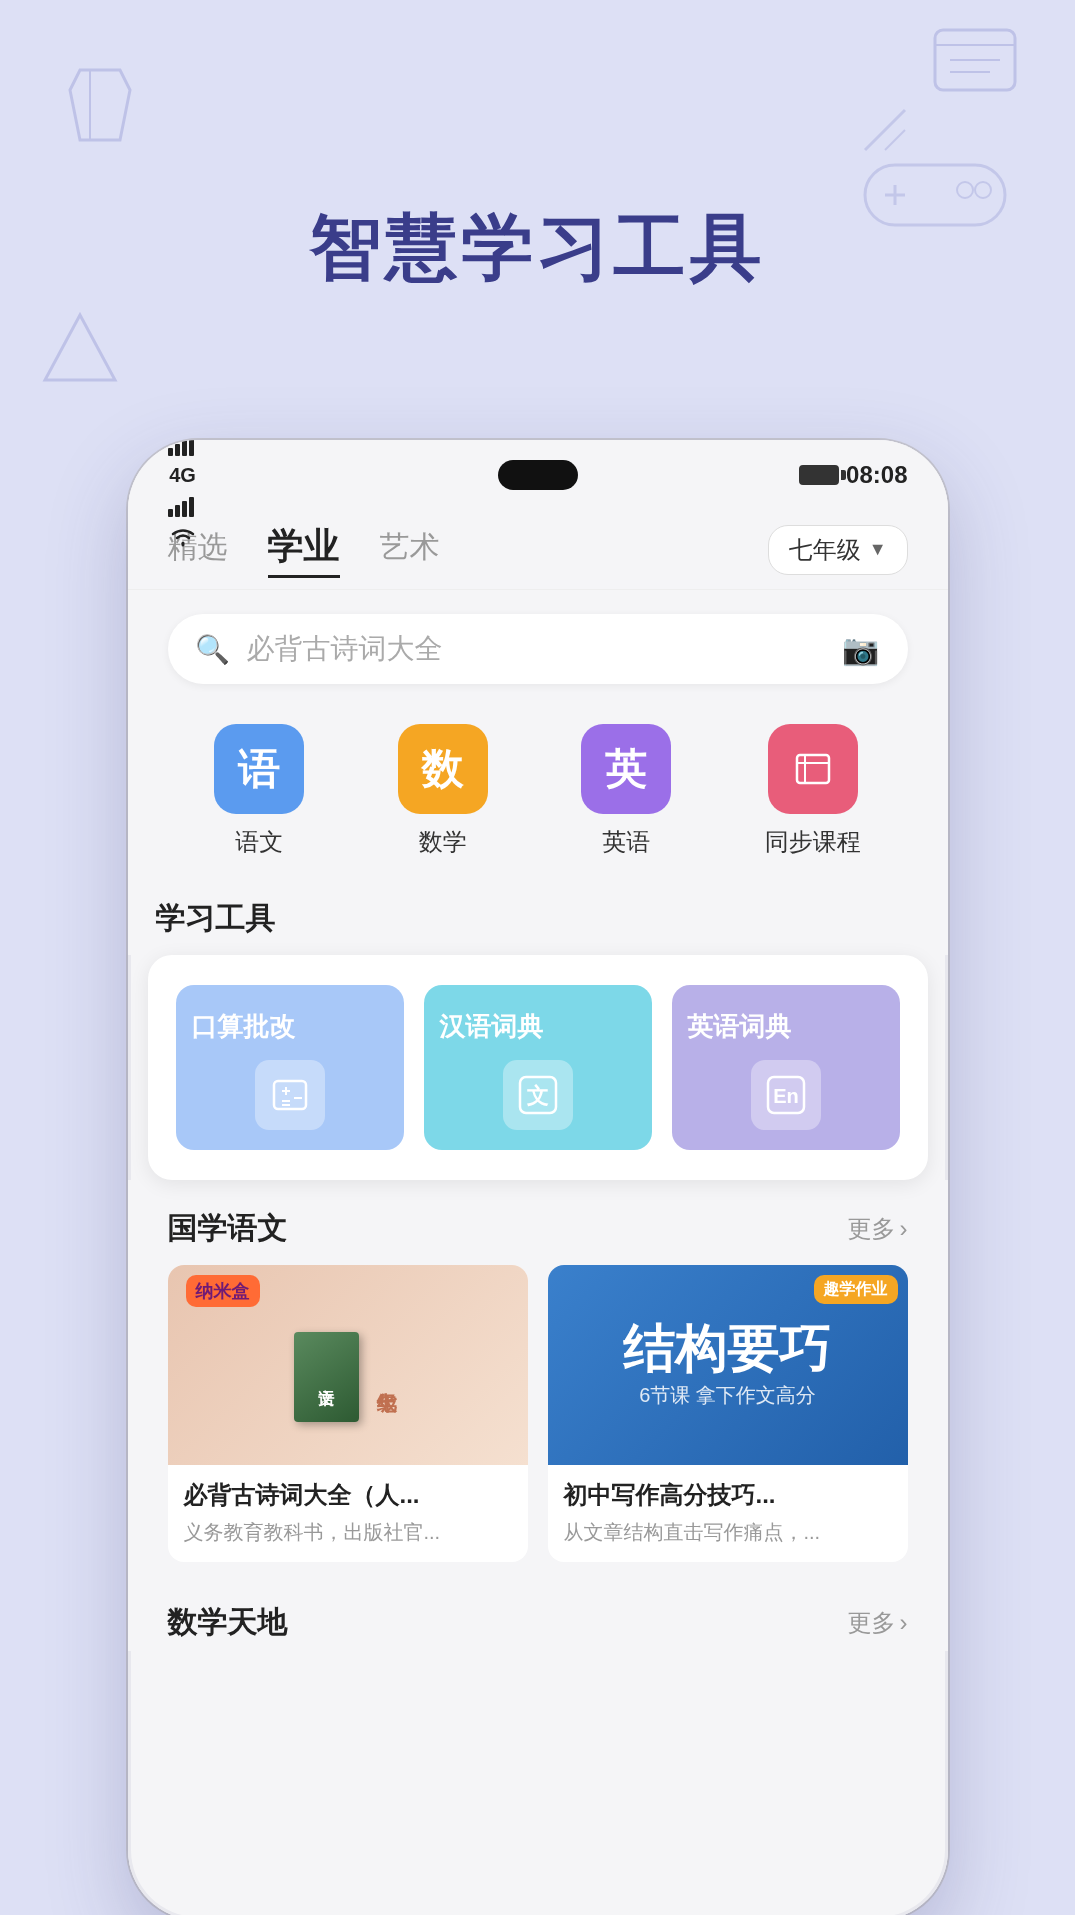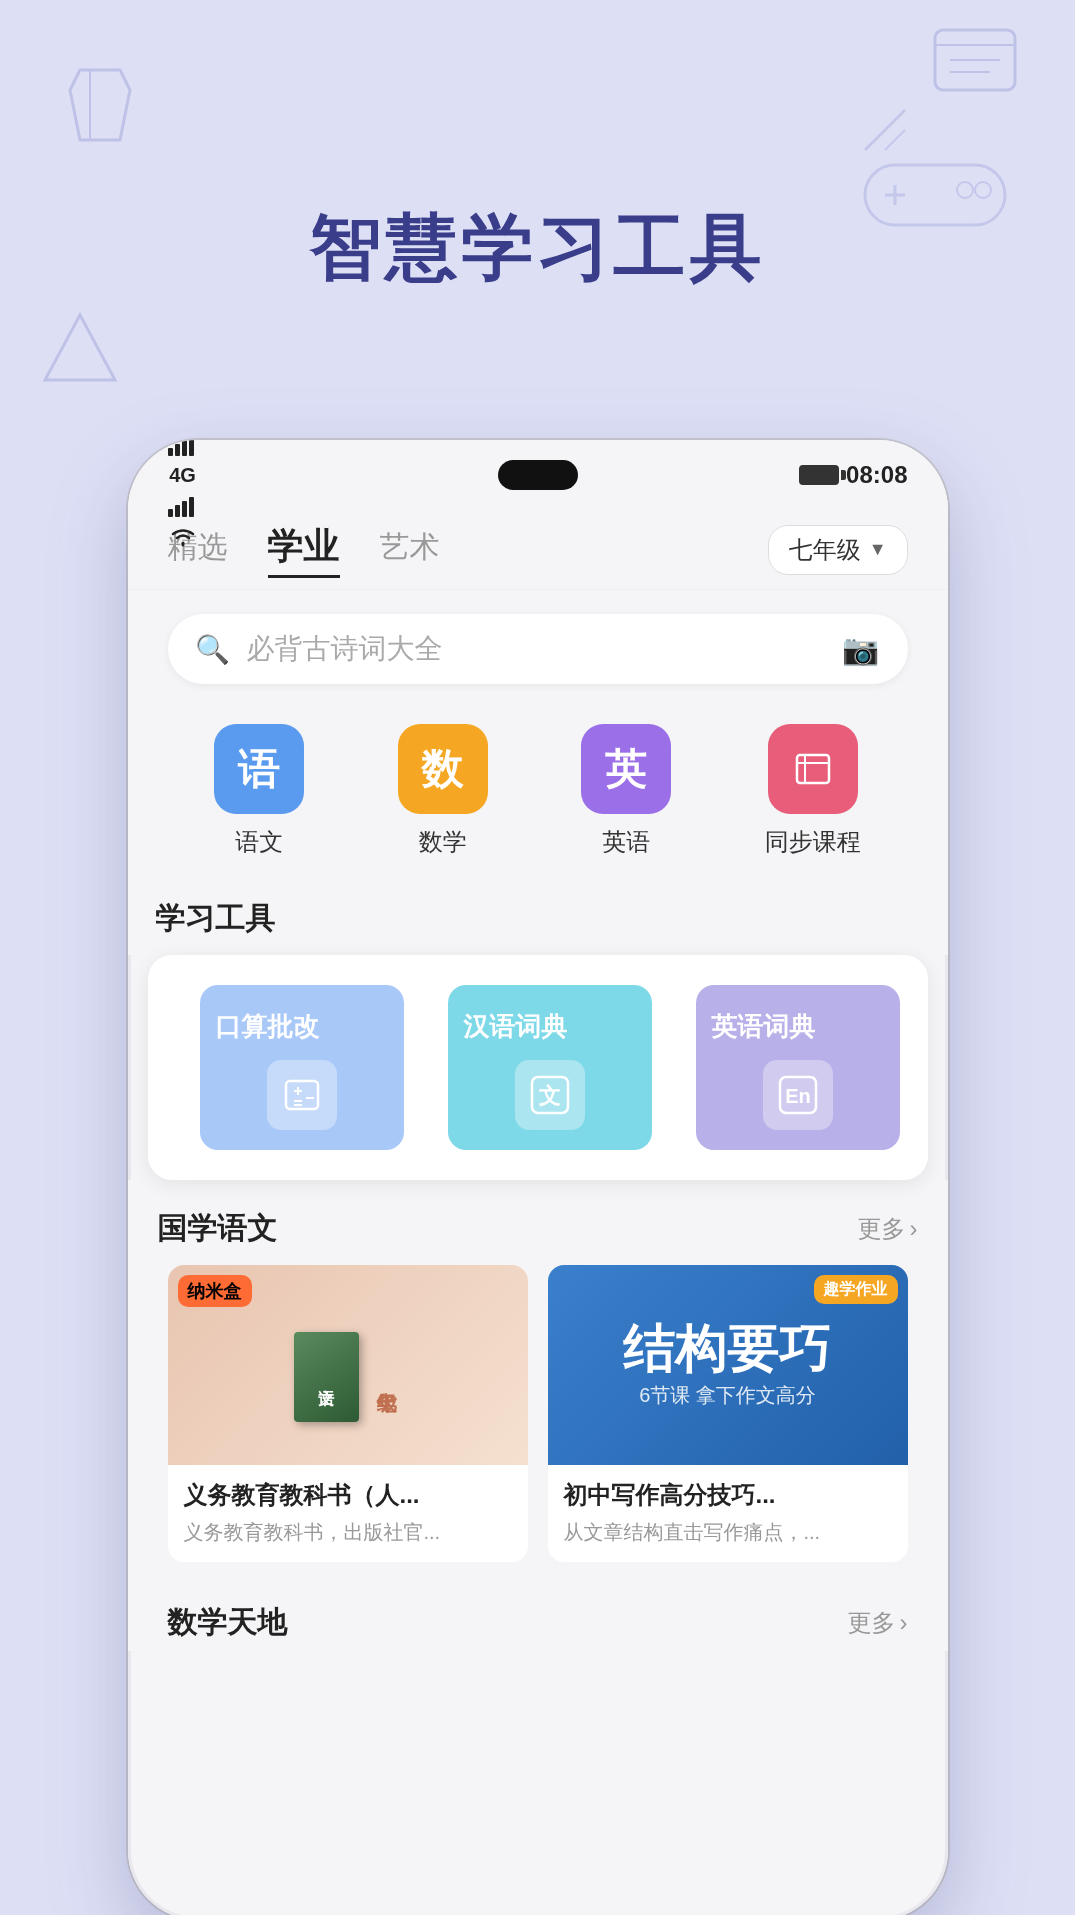--- a/index.html
+++ b/index.html
@@ -234,21 +234,20 @@
     .tool-card {
       flex: 1;
       border-radius: 18px;
       padding: 24px 16px 20px;
       display: flex;
       flex-direction: column;
       align-items: flex-start;
       gap: 16px;
       cursor: pointer;
       min-height: 160px;
-      margin-left: 24px;
     }
     .tool-card.oral { background: #a8c8f8; }
     .tool-card.chinese-dict { background: #7dd8e8; }
     .tool-card.english-dict { background: #b8b0e8; }
     .tool-card-title {
       font-size: 26px;
       font-weight: 700;
       color: #fff;
     }
     .tool-card-icon-box {
@@ -267,21 +266,21 @@
 
     
     .content-section {
       background: #f5f5f7;
       padding: 20px 0 0;
     }
     .section-header {
       display: flex;
       align-items: center;
       justify-content: space-between;
-      padding: 8px 30px 16px;
+      padding: 8px 40px 16px;
     }
     .section-header-title {
       font-size: 30px;
       font-weight: 700;
       color: #222;
     }
     .more-link {
       font-size: 24px;
       color: #999;
       display: flex;
@@ -319,23 +318,23 @@
     .card-img-right {
       background: linear-gradient(135deg, #4a90d9 0%, #357abd 100%);
       display: flex;
       align-items: center;
       justify-content: center;
       flex-direction: column;
     }
     .badge-label {
       position: absolute;
       top: 10px;
-      left: 10px;
+      left: 18px;
       background: #ff6b35;
-      color: #000000;
+      color: #701a75;
       font-size: 18px;
       padding: 4px 10px;
       border-radius: 10px;
       font-weight: 700;
     }
     .badge-label-right {
       position: absolute;
       top: 10px;
       right: 10px;
       background: #f5a623;
@@ -556,21 +555,21 @@
         <div class="content-card">
           <div class="card-image card-img-left">
             <span class="badge-label">纳米盒</span>
 
             <div style="width:100%;height:100%;background:linear-gradient(135deg,#e8c5b0,#f5e0d0);display:flex;align-items:center;justify-content:center;gap:16px;padding-top:24px;">
               <div style="width:65px;height:90px;background:linear-gradient(145deg,#5a8a5e,#2d5a32);border-radius:4px;display:flex;align-items:center;justify-content:center;color:#fff;font-size:16px;font-weight:700;writing-mode:vertical-rl;box-shadow:3px 3px 8px rgba(0,0,0,0.3);font-family:serif;">语文</div>
               <div style="color:#c07050;font-size:20px;font-weight:700;writing-mode:vertical-rl;">七年级</div>
             </div>
           </div>
           <div class="card-body">
-            <div class="card-title">义务教育教科书（人...</div>
+            <div class="card-title">必背古诗词大全（人...</div>
             <div class="card-desc">义务教育教科书，出版社官...</div>
           </div>
         </div>
 
         <div class="content-card">
           <div class="card-image card-img-right">
             <span class="badge-label-right" style="font-size:16px;">趣学作业</span>
             <div style="width:100%;height:100%;background:linear-gradient(135deg,#3a80cc,#2260aa);display:flex;flex-direction:column;align-items:center;justify-content:center;padding:16px;">
               <div style="color:#fff;font-size:52px;font-weight:900;line-height:1;">结构要巧</div>
               <div style="color:rgba(255,255,255,0.85);font-size:20px;margin-top:8px;">6节课  拿下作文高分</div>

